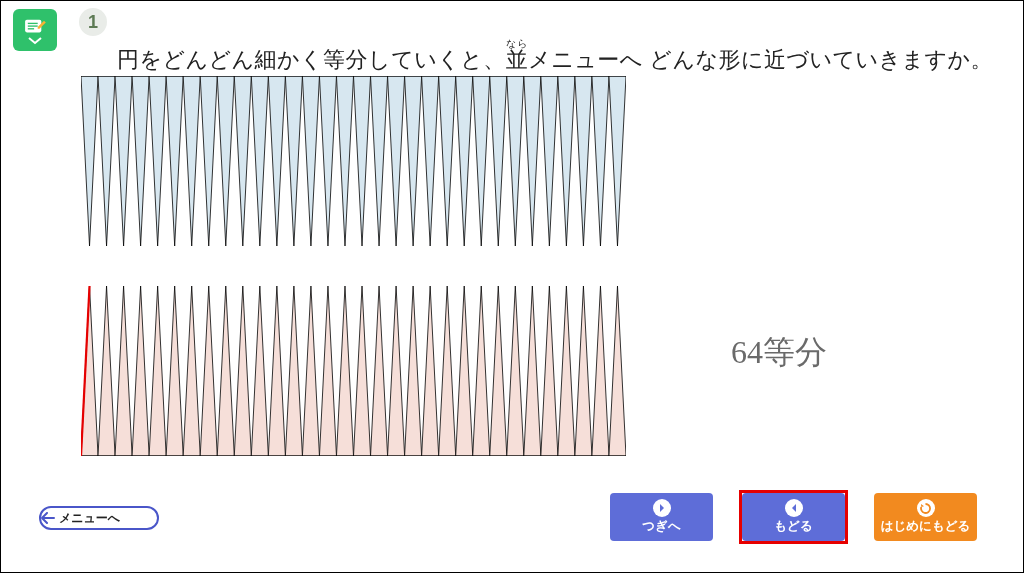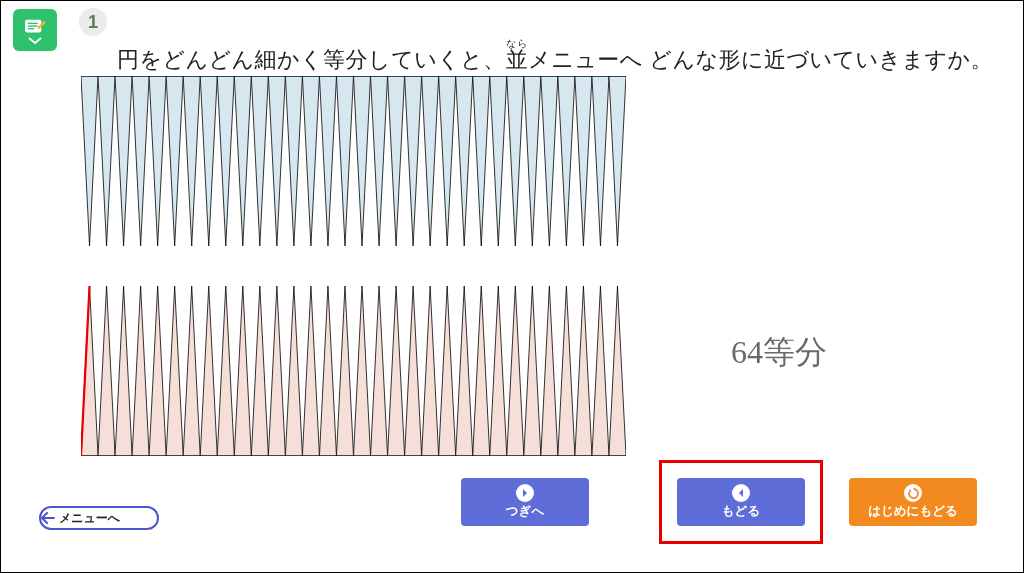--- a/index.html
+++ b/index.html
@@ -42,34 +42,34 @@
     position: absolute; left: 38px; bottom: 42px;
     width: 120px; height: 24px;
     border: 2px solid #4a56c9; border-radius: 12px;
     background: #fff; color: #222; font-size: 12px; font-weight: bold;
     display: flex; align-items: center; justify-content: flex-start; gap: 4px;
   }
   .menu-btn svg { width: 14px; height: 12px; }
 
   .nav { position: absolute; right: 46px; bottom: 28px; display: flex; gap: 26px; align-items: center; }
   .nav-btn {
-    width: 128px; height: 48px; border-radius: 4px;
+    width: 103px; height: 48px; border-radius: 4px;
     display: flex; flex-direction: column; align-items: center; justify-content: center;
     color: #fff; font-size: 12.5px; font-weight: bold; gap: 1px;
   }
   .nav-btn.blue { background: #5e6dd8; }
   .nav-btn.orange { background: #f28a1f; justify-content: center; }
   .nav-btn .circ {
     width: 18px; height: 18px; border-radius: 50%; background: #fff;
     display: flex; align-items: center; justify-content: center;
   }
   .nav-btn.blue .circ svg { fill: #5e6dd8; }
   .nav-btn.orange .circ svg { fill: #f28a1f; }
   .highlight-box {
-    border: 3px solid #e60000; padding: 15px; margin-left: 44px;
+    border: 3px solid #e60000; padding: 0;
   }
 </style>
 </head>
 <body>
 
 <div class="note-btn">
   <svg class="note" viewBox="0 0 24 20">
     <rect x="1" y="2" width="18" height="14" rx="2" fill="#fff"></rect>
     <line x1="4" y1="6" x2="15" y2="6" stroke="#2fc16b" stroke-width="1.5"></line>
     <line x1="4" y1="9" x2="15" y2="9" stroke="#2fc16b" stroke-width="1.5"></line>

